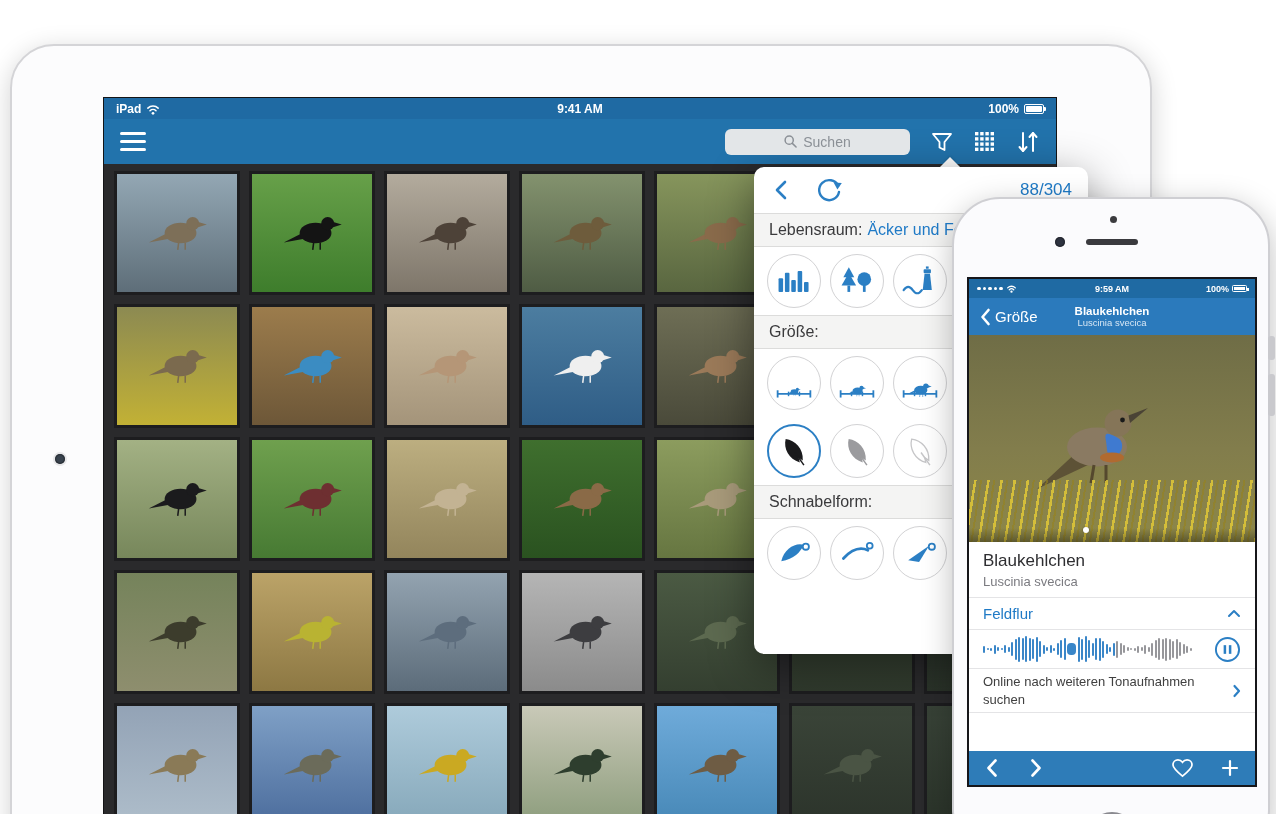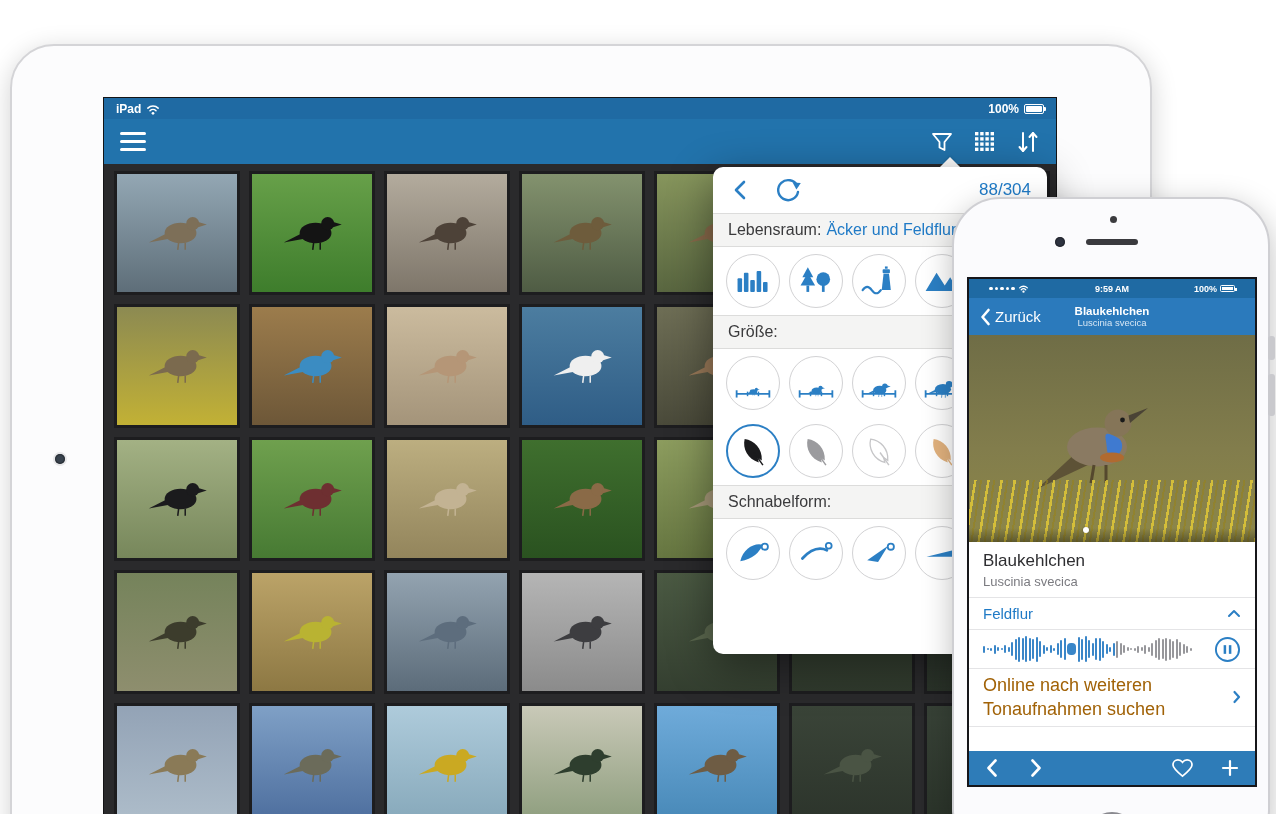--- a/index.html
+++ b/index.html
@@ -37,21 +37,21 @@
     background:#fff; border-radius:0 1px 1px 0; }
 
   
   .bird-grid { padding:7px 10px; display:grid; grid-template-columns:repeat(7,126px);
     grid-auto-rows:124px; gap:9px; }
   .cell { background:#1d1d1f; padding:3px; }
   .cell .photo { width:100%; height:100%; display:flex; align-items:center; justify-content:center; }
   .cell svg { width:78%; height:78%; }
 
   
-  .popover { position:absolute; left:713px; top:167px; width:334px; height:487px;
+  .popover { position:absolute; left:754px; top:167px; width:334px; height:487px;
     background:#ffffff; border-radius:10px; box-shadow:0 12px 45px rgba(0,0,0,.45);
     overflow:hidden; }
   .popover-caret { position:absolute; left:939px; top:157px; width:0; height:0;
     border-left:11px solid transparent; border-right:11px solid transparent;
     border-bottom:11px solid #ffffff; filter:drop-shadow(0 -1px 1px rgba(0,0,0,.12)); }
   .pop-toolbar { height:46px; display:flex; align-items:center; padding:0 16px; gap:24px; }
   .pop-count { margin-left:auto; color:#1f7ac6; font-size:17px; }
   .filter-header { height:34px; background:#f4f4f3; border-top:1px solid #dcdcdb;
     border-bottom:1px solid #dcdcdb; display:flex; align-items:center; padding:0 15px;
     font-size:16px; color:#3a3a3c; }
@@ -74,21 +74,21 @@
   .iphone-speaker { position:absolute; left:132px; top:40px; width:52px; height:6px;
     border-radius:3px; background:#3a3a3e; }
   .iphone-screen { position:absolute; left:13px; top:78px; width:290px; height:510px;
     background:#ffffff; border:2px solid #16161a; overflow:hidden;
     display:flex; flex-direction:column; }
   .iphone-home { position:absolute; left:133px; top:613px; width:50px; height:50px;
     border-radius:50%; background:#f4f4f6; border:4px solid #8a8a90; }
   .side-btn { position:absolute; width:7px; border-radius:3px; background:#c9c9cd; left:1268px; }
 
   .ip-status { height:19px; background:#1f6aa3; color:#fff; font-size:9px; font-weight:bold;
-    display:flex; align-items:center; padding:0 20px; position:relative; }
+    display:flex; align-items:center; padding:0 8px; position:relative; }
   .ip-status .time-center { position:absolute; left:0; right:0; text-align:center; }
   .carrier-dots { display:flex; gap:2px; align-items:center; margin-right:3px; }
   .carrier-dots i { width:3.5px; height:3.5px; border-radius:50%; background:#fff; display:block; }
   .ip-batt { width:15px; height:7px; border:1px solid #fff; border-radius:1.5px; position:relative; }
   .ip-batt::before { content:""; position:absolute; inset:1px; background:#fff; }
   .ip-batt::after { content:""; position:absolute; right:-2.5px; top:1.5px; width:1.8px; height:3px; background:#fff; }
   .ip-nav { height:37px; background:#2b7abc; display:flex; align-items:center; padding:0 10px;
     position:relative; color:#fff; }
   .back-btn { display:flex; align-items:center; gap:3px; font-size:15px; color:#fff; z-index:2; }
   .ip-nav-center { position:absolute; left:0; right:0; text-align:center; }
@@ -110,21 +110,21 @@
   .ip-species { font-size:17px; color:#2e2e31; }
   .ip-latin { font-size:13px; color:#7b7b80; margin-top:3px; }
   .ip-row { display:flex; align-items:center; padding:0 14px; }
   .ip-sec-title { color:#1f7ac6; font-size:15px; }
   .ip-row .right { margin-left:auto; display:flex; align-items:center; }
   .row-stimmen { height:31px; }
   .row-wave { height:40px; border-bottom:1px solid #e4e4e6; gap:8px; }
   .wave { flex:1; height:30px; display:flex; align-items:center; gap:1.5px; overflow:hidden; }
   .wave i { display:block; width:2px; border-radius:1px; }
   .row-online { min-height:44px; border-bottom:1px solid #e4e4e6; padding-top:4px; padding-bottom:4px; }
-  .online-text { font-size:18px; color:#a16207; line-height:1.35; width:232px; }
+  .online-text { font-size:13px; color:#404040; line-height:1.35; width:232px; }
   .row-merkmale { height:31px; }
   .ip-toolbar { margin-top:auto; height:34px; background:#2e7cb8; display:flex; align-items:center;
     padding:0 16px; gap:30px; }
   .ip-toolbar .right-group { margin-left:auto; display:flex; align-items:center; gap:28px; }
 
   .hairline-top { border-top:1px solid #e4e4e6; }
   .clickable { cursor:pointer; }
 </style>
 </head>
 <body>
@@ -139,35 +139,45 @@
         <span>iPad</span>
         <span style="margin-left:5px;display:flex">
           <svg width="14" height="12" viewBox="-8 -8 16 14">
               <g stroke="#fff" stroke-width="1.8" fill="none" stroke-linecap="round">
                 <path d="M-6,-2 A8.5 8.5 0 0 1 6,-2"></path>
                 <path d="M-3.5,1 A5 5 0 0 1 3.5,1"></path>
               </g>
               <circle cx="0" cy="4" r="1.6" fill="#fff"></circle>
             </svg>
         </span>
+        <span class="time-center">9:41 AM</span>
         <span class="sb-right">
           <span>100%</span>
           <span class="battery"></span>
         </span>
       </div>
 
       <div class="ipad-navbar">
         <div class="hamburger clickable">
             <i></i>
             <i></i>
             <i></i>
           </div>
         <div class="nav-title-block">
         </div>
         <div class="nav-right">
+          <div class="search-field clickable">
+            <span style="display:flex">
+              <svg width="13" height="13" viewBox="0 0 14 14">
+                  <circle cx="5.6" cy="5.6" r="4.4" fill="none" stroke="#8b9096" stroke-width="1.6"></circle>
+                  <line x1="9" y1="9" x2="13" y2="13" stroke="#8b9096" stroke-width="1.6" stroke-linecap="round"></line>
+                </svg>
+            </span>
+            <span>Suchen</span>
+          </div>
           <span class="clickable" style="display:flex">
             <svg width="24" height="24" viewBox="-12 -12 24 24">
                 <path d="M-9,-8 L9,-8 L2.5,0 L2.5,8 L-2.5,5.5 L-2.5,0 Z" fill="none" stroke="#fff" stroke-width="1.8" stroke-linejoin="round"></path>
               </svg>
           </span>
           <span class="clickable" style="display:flex">
             <svg width="22" height="22" viewBox="0 0 22 22">
                 <g fill="#fff">
               <rect x="1" y="1" width="3.4" height="3.4"></rect>
                   <rect x="6.2" y="1" width="3.4" height="3.4"></rect>
@@ -984,21 +994,21 @@
           <span>100%</span>
           <span class="ip-batt"></span>
         </span>
       </div>
 
       <div class="ip-nav">
         <div class="back-btn clickable">
           <svg width="13" height="18" viewBox="-6 -9 12 18">
               <polyline points="3,-7 -3,0 3,7" fill="none" stroke="#fff" stroke-width="2.6" stroke-linecap="round" stroke-linejoin="round"></polyline>
             </svg>
-          <span>Zurück</span>
+          <span>Größe</span>
         </div>
         <div class="ip-nav-center">
           <div class="ip-nav-title">Blaukehlchen</div>
           <div class="ip-nav-sub">Luscinia svecica</div>
         </div>
       </div>
 
       <div class="ip-photo">
         <svg class="bird-photo" viewBox="-50 -50 100 100">
           <g>

